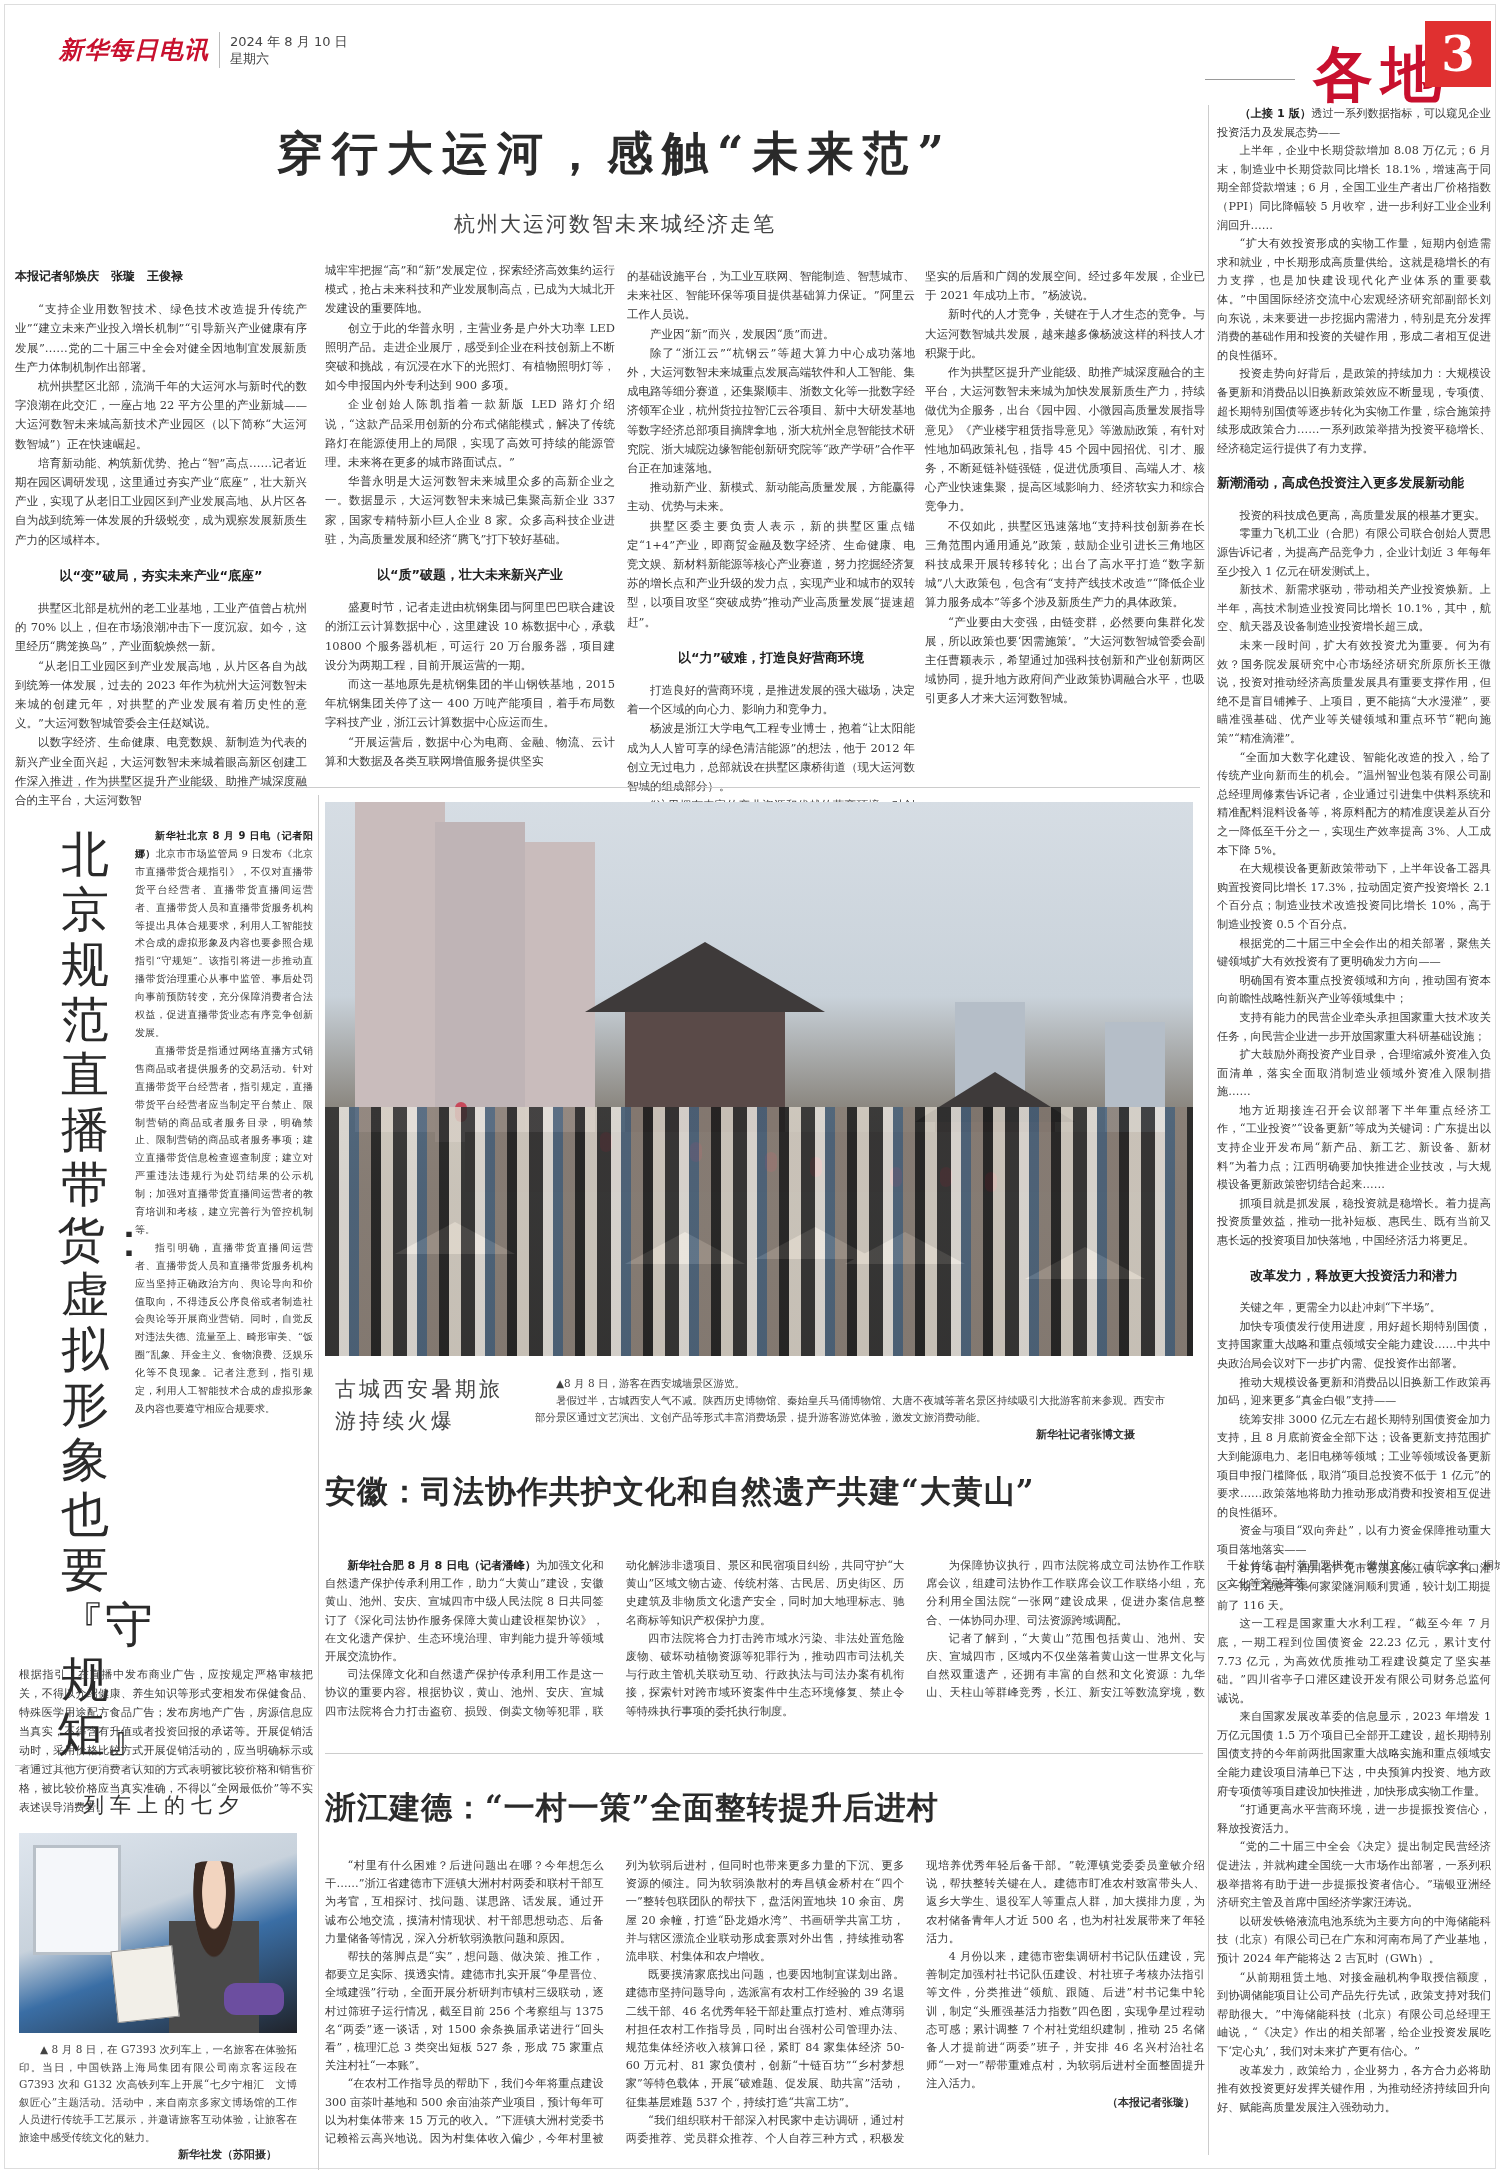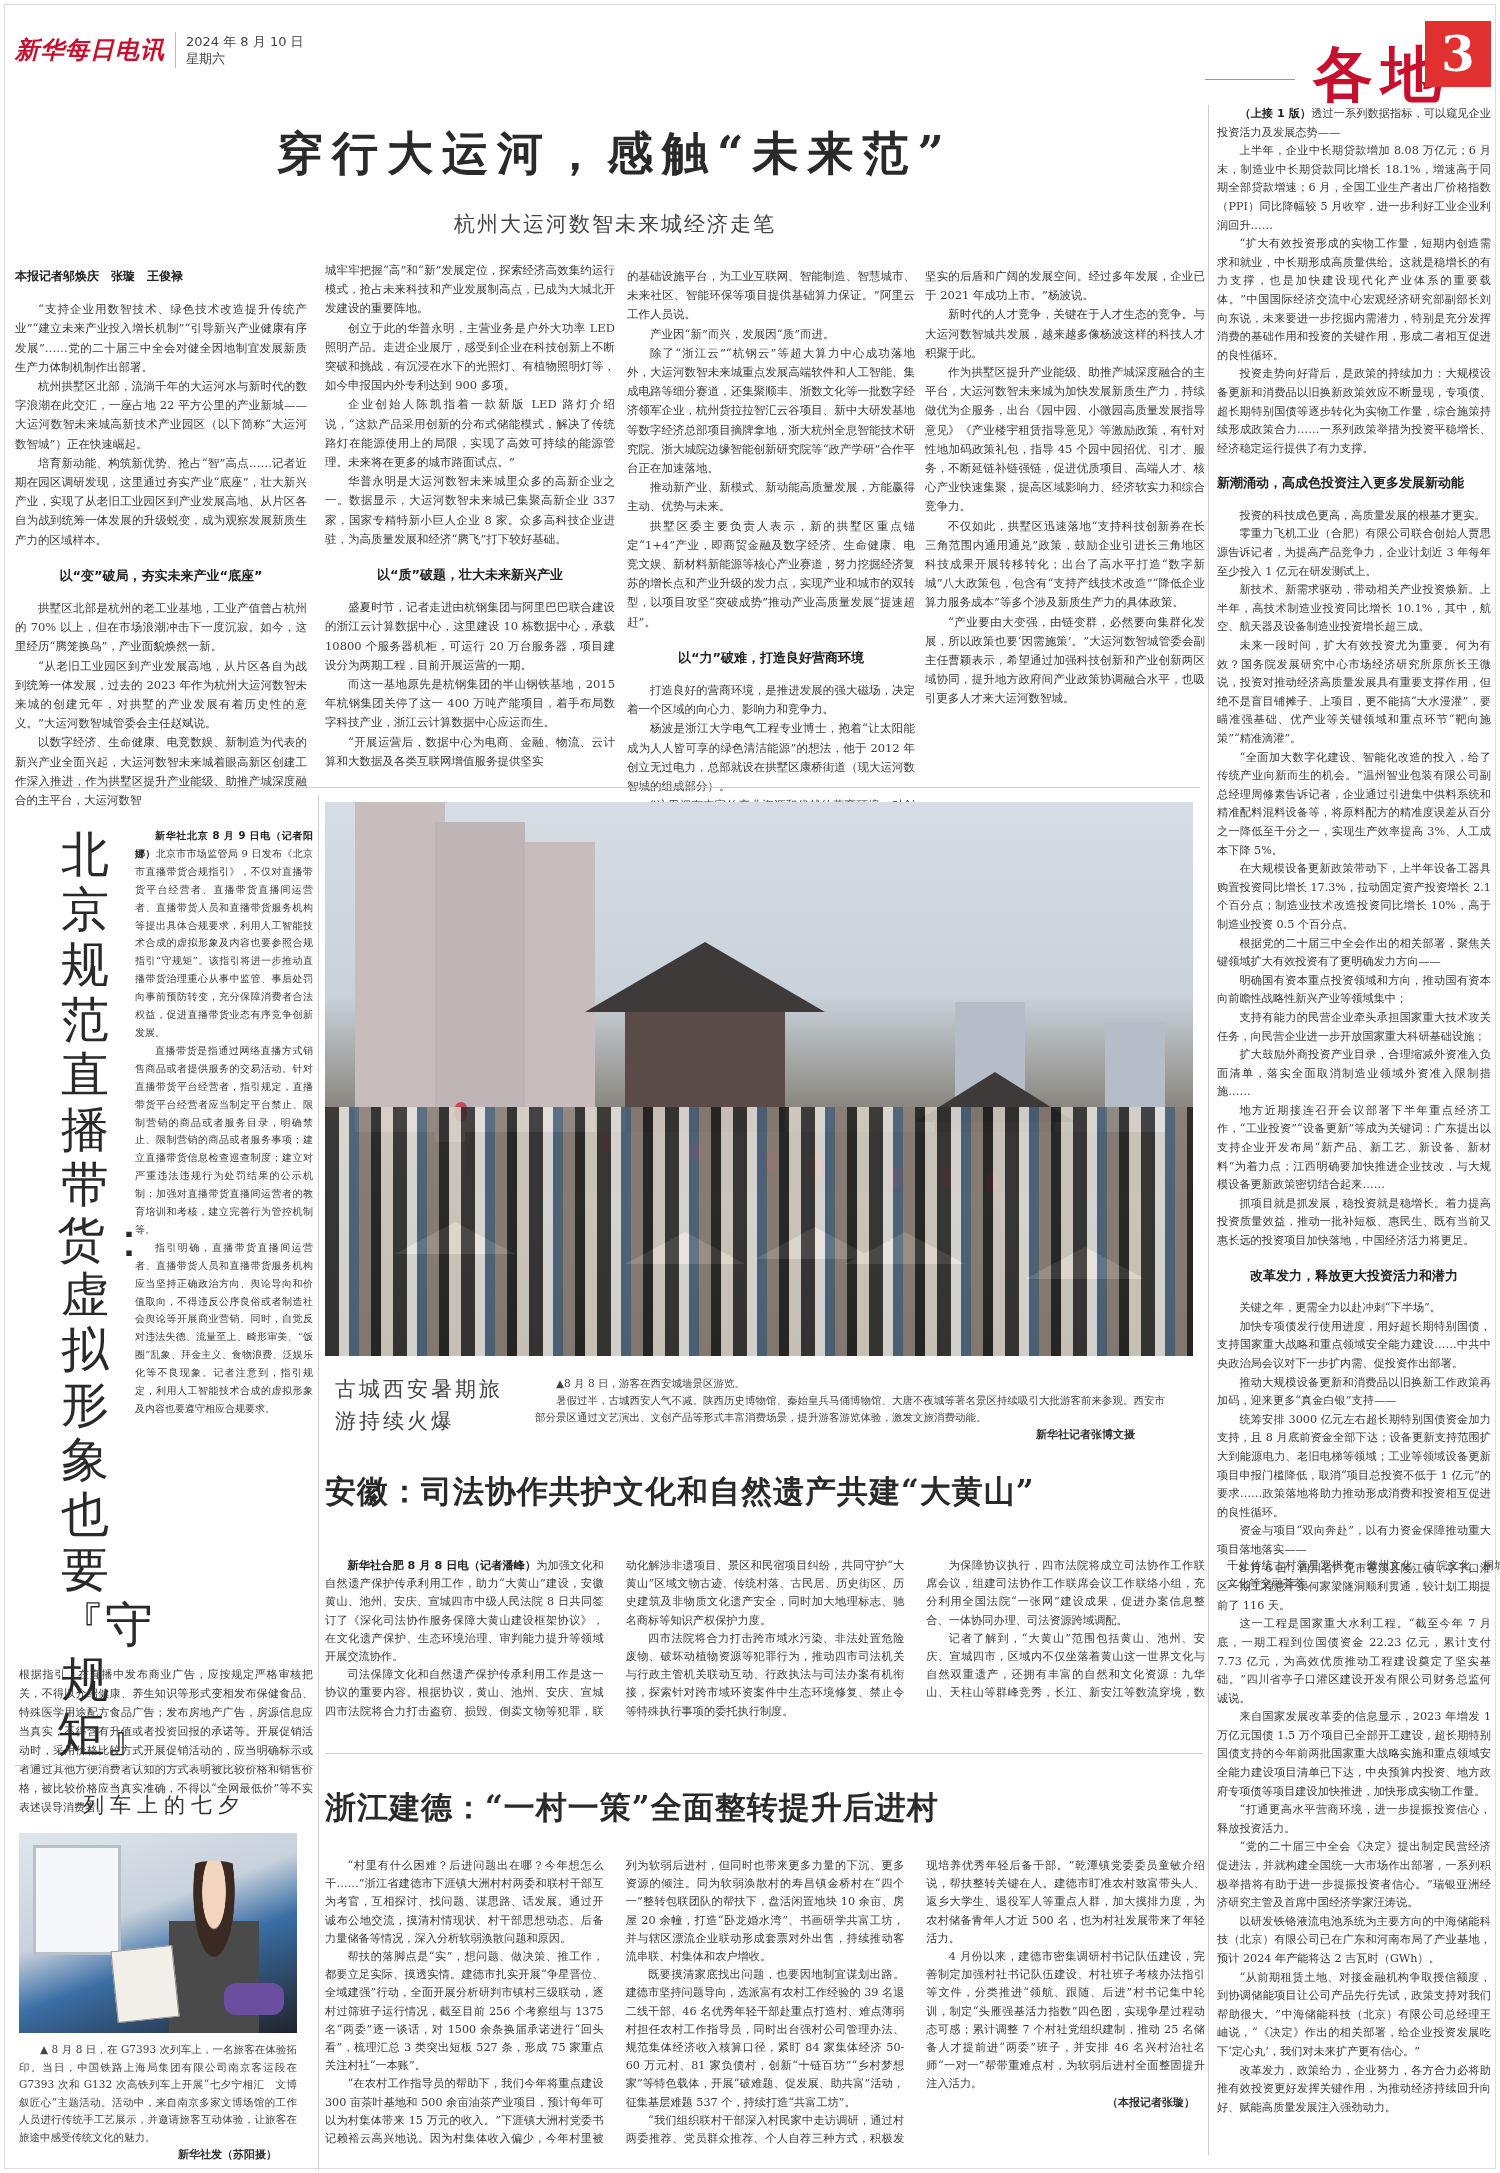--- a/index.html
+++ b/index.html
@@ -2,21 +2,21 @@
 <html><head>
 <meta charset="utf-8">
 <style>
   * { box-sizing: border-box; margin: 0; padding: 0; }
   html, body { width: 1500px; height: 2173px; background: #fff; overflow: hidden; }
   body { position: relative; font-family: "DejaVu Serif", "Liberation Serif", serif; color: #333; }
   .page { position: absolute; left: 4px; top: 4px; width: 1492px; height: 2165px; border: 1px solid #ddd; background: #fff; }
 
   
   .masthead { position: absolute; left: 10px; top: 24px; height: 42px; display: flex; align-items: center; }
-  .logo { font-family: "DejaVu Serif", serif; color: #c8102e; font-size: 24px; font-weight: bold; font-style: italic; letter-spacing: 1px; }
+  .logo { font-family: "DejaVu Serif", serif; color: #c8102e; font-size: 24px; font-weight: bold; font-style: italic; letter-spacing: 1px; margin-left: 44px; }
   .logo-divider { width: 1px; height: 36px; background: #bbb; margin: 0 10px; }
   .date-block { font-family: "DejaVu Sans", sans-serif; font-size: 13px; line-height: 17px; color: #444; }
   .section-rule { position: absolute; left: 1200px; top: 74px; width: 90px; height: 1px; background: #999; }
   .section-name { position: absolute; left: 1308px; top: 30px; font-family: "DejaVu Serif", serif; font-size: 60px; font-weight: bold; color: #c8102e; letter-spacing: 8px; }
   .page-num { position: absolute; left: 1420px; top: 16px; width: 66px; height: 66px; background: #e03030; color: #fff; font-family: "DejaVu Serif", serif; font-size: 48px; font-weight: bold; display: flex; align-items: center; justify-content: center; }
 
   
   .lead-title { position: absolute; left: 150px; top: 118px; width: 920px; text-align: center; font-family: "DejaVu Serif", serif; font-weight: bold; font-size: 46px; letter-spacing: 9px; color: #2a2a2a; }
   .lead-sub { position: absolute; left: 150px; top: 205px; width: 920px; text-align: center; font-family: "DejaVu Sans", sans-serif; font-size: 21px; letter-spacing: 2px; color: #444; }
 

